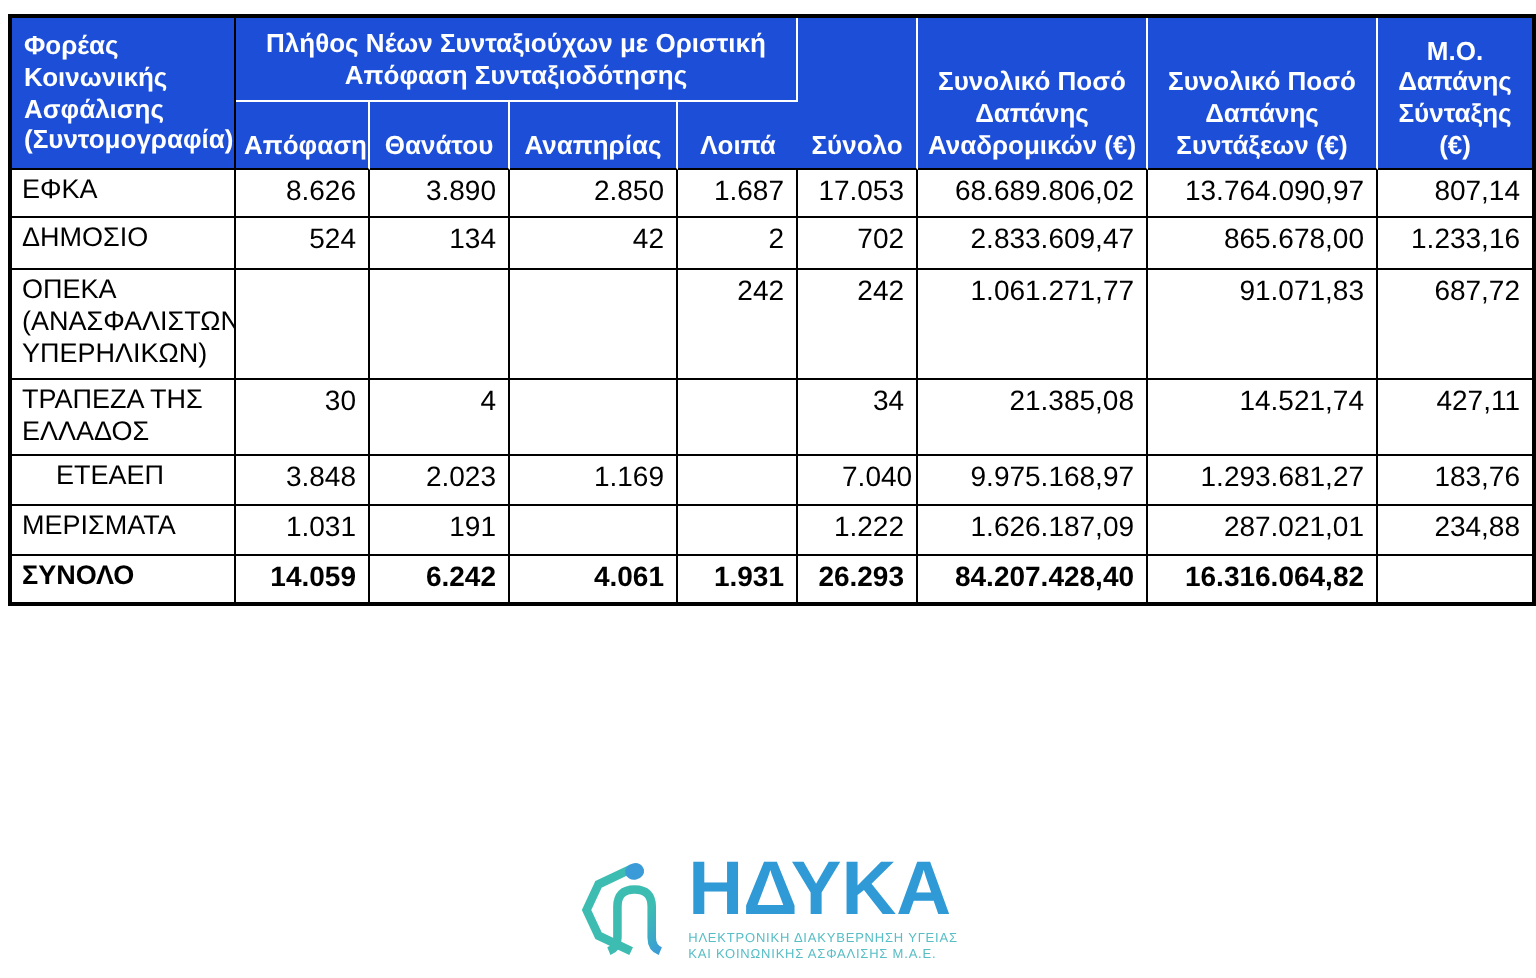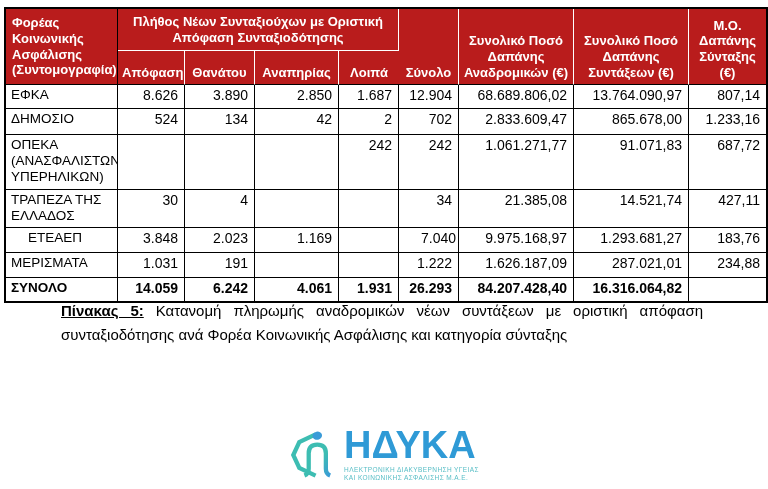--- a/index.html
+++ b/index.html
@@ -30,21 +30,21 @@
     table-layout: fixed;
     border-collapse: separate;
     border-spacing: 0;
     border: 2px solid #000;
   }
   th, td {
     box-sizing: border-box;
     overflow: hidden;
   }
   thead th {
-    background: #b91c1c;
+    background: #1d4ed8;
     color: #ffffff;
     font-weight: bold;
     font-size: 13px;
     line-height: 1.22;
     padding: 3px 4px;
     border-right: 1px solid #ffffff;
     border-bottom: 1px solid #000;
     text-align: center;
     vertical-align: bottom;
   }
@@ -175,21 +175,21 @@
           <th class="sub-h">Λοιπά</th>
         </tr>
       </thead>
       <tbody>
         <tr class="r-efka">
           <td class="entity">ΕΦΚΑ</td>
           <td>8.626</td>
           <td>3.890</td>
           <td>2.850</td>
           <td>1.687</td>
-          <td>12.904</td>
+          <td>17.053</td>
           <td>68.689.806,02</td>
           <td>13.764.090,97</td>
           <td>807,14</td>
         </tr>
         <tr class="r-dimosio">
           <td class="entity">ΔΗΜΟΣΙΟ</td>
           <td>524</td>
           <td>134</td>
           <td>42</td>
           <td>2</td>
@@ -250,21 +250,20 @@
           <td>1.931</td>
           <td>26.293</td>
           <td>84.207.428,40</td>
           <td>16.316.064,82</td>
           <td></td>
         </tr>
       </tbody>
     </table>
   </div>
 
-  <div class="caption"><span class="cap-label">Πίνακας 5:</span><span> Κατανομή πληρωμής αναδρομικών νέων συντάξεων με οριστική απόφαση συνταξιοδότησης ανά Φορέα Κοινωνικής Ασφάλισης και κατηγορία σύνταξης</span></div>
 
   <div class="logo">
     <div class="logo-inner">
       <svg class="logo-icon" viewBox="0 0 56 62" xmlns="http://www.w3.org/2000/svg">
         <defs>
           <linearGradient id="bodyGrad" x1="0" y1="0" x2="1" y2="1">
             <stop offset="0" stop-color="#3DBDB2"></stop>
             <stop offset="0.55" stop-color="#3DBDB2"></stop>
             <stop offset="1" stop-color="#3A9BD8"></stop>
           </linearGradient>

